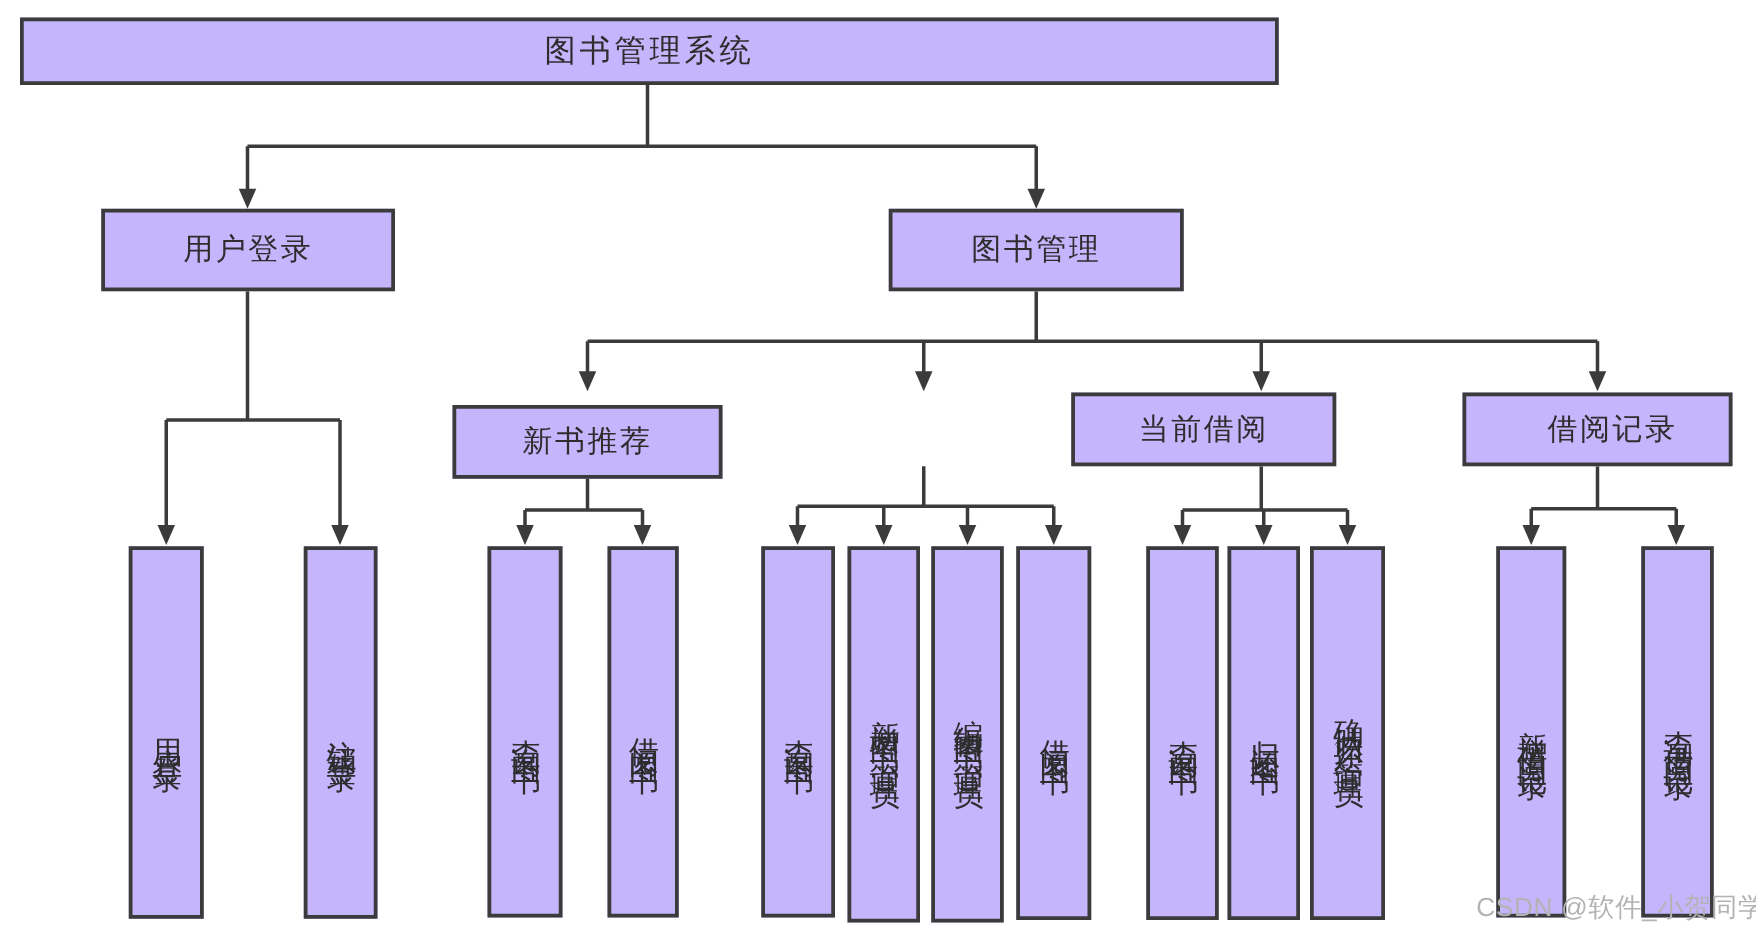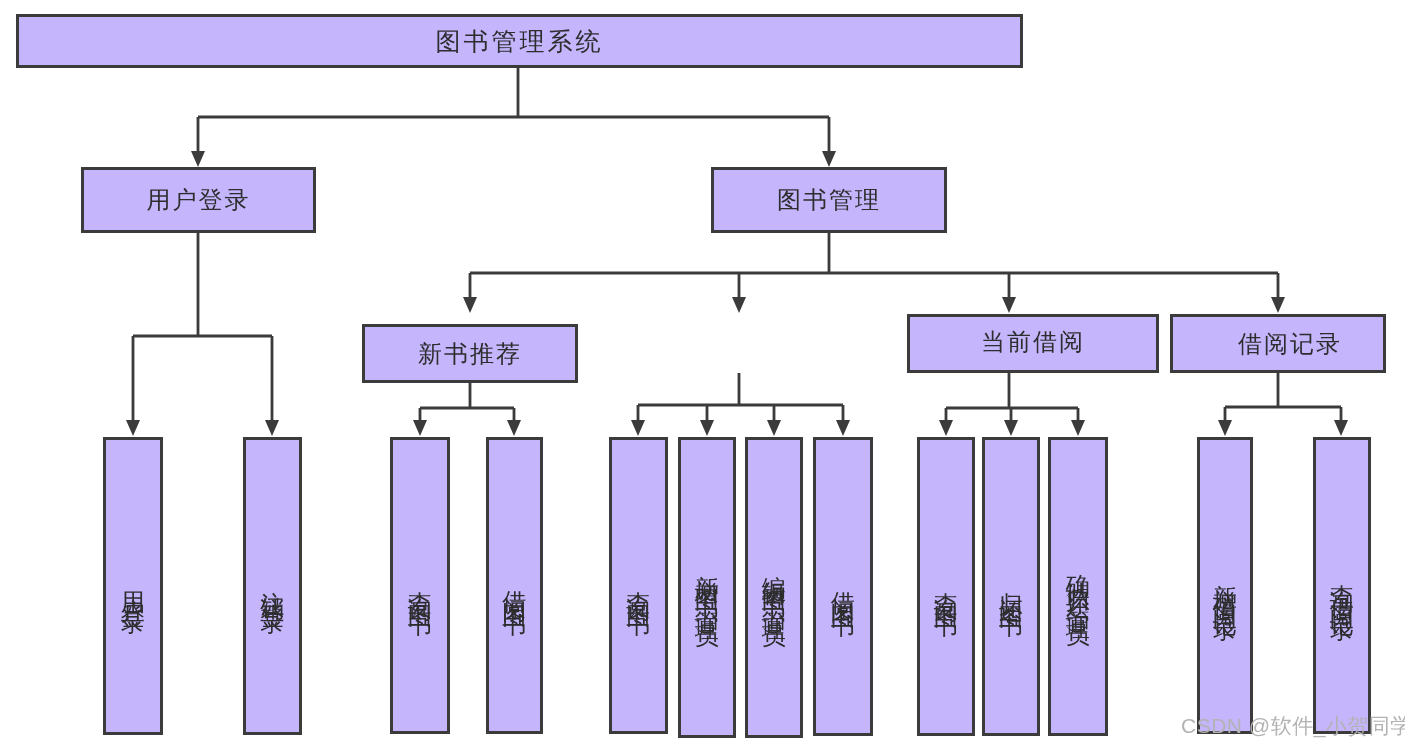--- a/index.html
+++ b/index.html
@@ -100,21 +100,21 @@
       <polygon points="1334,420 1348,420 1341,436"></polygon>
     </g>
   </svg>
 
   <div class="node hbox root" style="left:16px;top:14px;width:1007px;height:54px;">图书管理系统</div>
 
   <div class="node hbox" style="left:81px;top:167px;width:235px;height:66px;">用户登录</div>
   <div class="node hbox" style="left:711px;top:167px;width:236px;height:66px;">图书管理</div>
 
   <div class="node hbox" style="left:362px;top:314px;width:216px;height:59px;margin-top:10px;">新书推荐</div>
-  <div class="node hbox" style="left:907px;top:314px;width:252px;height:59px;font-family:Liberation Mono, monospace;">当前借阅</div>
+  <div class="node hbox" style="left:857px;top:314px;width:212px;height:59px;">当前借阅</div>
   <div class="node hbox" style="left:1170px;top:314px;width:216px;height:59px;padding-left:24px;">借阅记录</div>
 
   <div class="node vbox" style="left:103px;top:437px;width:60px;height:298px;">用户登录</div>
   <div class="node vbox" style="left:243px;top:437px;width:59px;height:298px;">注销登录</div>
 
   <div class="node vbox" style="left:390px;top:437px;width:60px;height:297px;">查询图书</div>
   <div class="node vbox" style="left:486px;top:437px;width:57px;height:297px;">借阅图书</div>
 
   <div class="node vbox" style="left:609px;top:437px;width:59px;height:297px;">查询图书</div>
   <div class="node vbox" style="left:678px;top:437px;width:58px;height:301px;">新增图书（管理员）</div>

